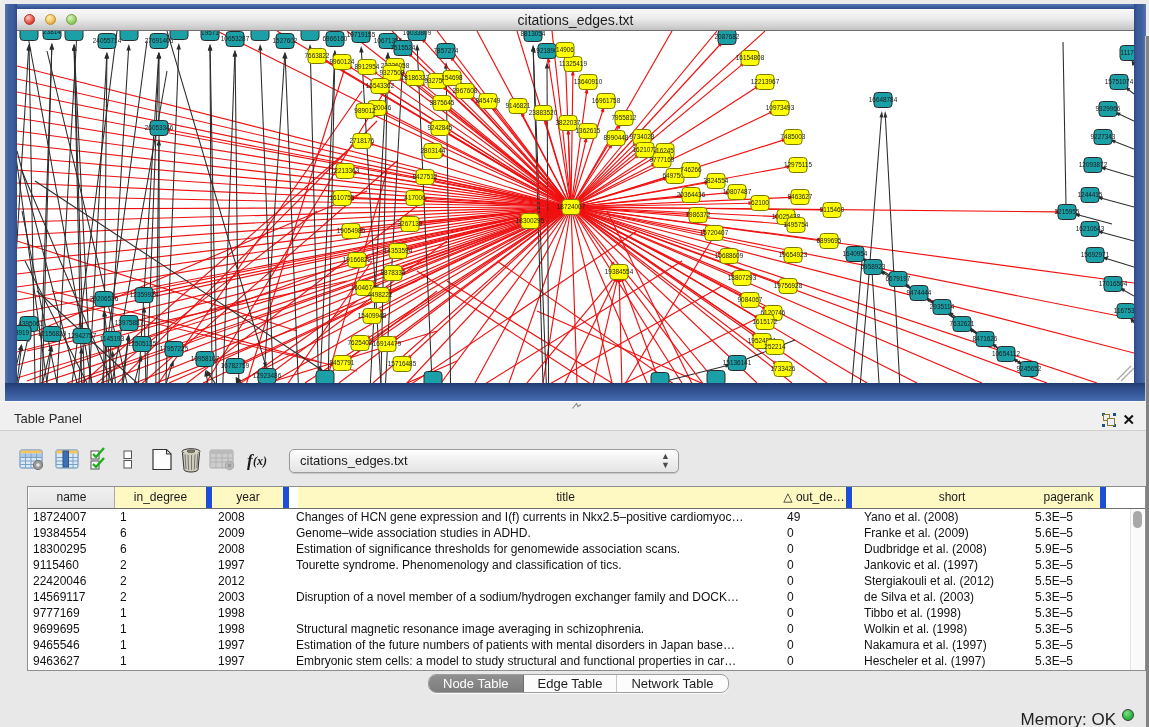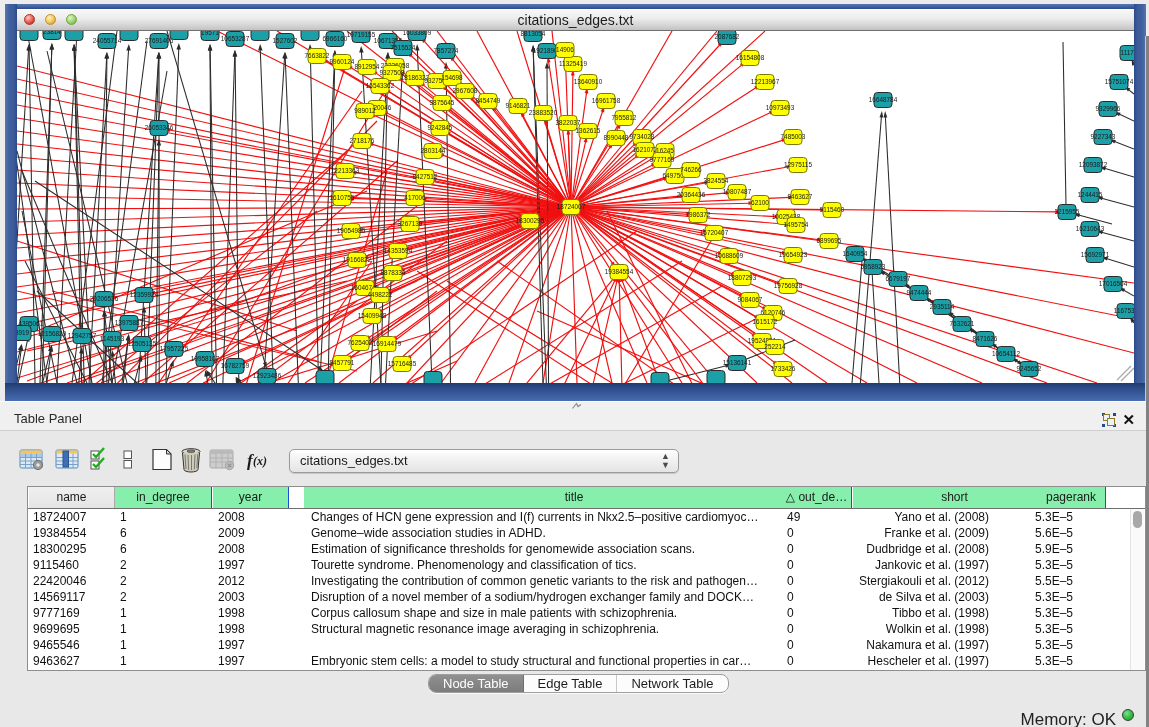--- a/index.html
+++ b/index.html
@@ -45,28 +45,28 @@
 
 #dd { position:absolute; left:289px; top:48px; width:390px; height:24px;
   background:linear-gradient(180deg,#ffffff,#f1f1f1 45%,#e4e4e4);
   border:1px solid #9b9b9b; border-radius:5px; box-shadow:0 1px 1px rgba(0,0,0,.15);
   font-size:13px; color:#1a1a1a; line-height:22px; padding-left:10px; }
 #dd .arrows { position:absolute; right:8px; top:0; height:22px; font-size:9px; line-height:9px; color:#4a4a4a; text-align:center; padding-top:2px; }
 
 
 #tbl { position:absolute; left:15px; top:85px; width:1119px; height:185px; background:#fff;
   border:1px solid #8e8e8e;margin-left:12px; }
-.hcell { position:absolute; top:0; height:21px; background:#86efac; border-right:1px solid #1d4ed8;
+.hcell { position:absolute; top:0; height:21px; background:#fef9c3; border-right:6px solid #1d4ed8;
   font-size:12px; color:#1a1a1a; text-align:center; line-height:21px; overflow:hidden; }
 #hdr-name { background:linear-gradient(180deg,#f0f0f0,#e4e4e4); border-right:1px solid #a9a9a9; }
 #hdrline { position:absolute; left:0; top:21px; width:100%; height:1px; background:#6f6f6f; }
 .row { position:absolute; left:0; width:1103px; height:16px; font-size:12px; color:#111; white-space:nowrap; }
 .row span { position:absolute; top:1px; }
-.c0 { left:5px; } .c1 { left:92px; } .c2 { left:190px; } .c3 { left:283px; }
-.c4 { left:759px; } .c5 { left:788px; width:173px; text-align:right; } .c6 { left:1007px;text-align:right; }
+.c0 { left:5px; } .c1 { left:92px; } .c2 { left:190px; } .c3 { left:268px; }
+.c4 { left:759px; } .c5 { left:836px; width:173px; text-align:left; } .c6 { left:1007px;text-align:right; }
 #vsb { position:absolute; right:1px; top:22px; width:14px; height:161px; background:#fafafa; border-left:1px solid #e3e3e3; }
 #vthumb { position:absolute; left:2px; top:2px; width:9px; height:17px; background:#a8a8a8; border-radius:5px; }
 
 
 #tabs { position:absolute; left:428px; top:273px; height:19px; border:1px solid #9e9e9e; border-radius:8px;
   background:#fcfcfc; overflow:hidden; font-size:13px; box-shadow:0 1px 0 rgba(255,255,255,.8); }
 #tabs div { float:left; height:19px; line-height:18px; padding:0 14px; color:#1d1d1d; border-right:1px solid #c8c8c8; }
 #tabs div.sel { background:linear-gradient(180deg,#909090,#7a7a7a); color:#fff; border-right:1px solid #6e6e6e; }
 #tabs div:last-child { border-right:none; }
 
@@ -905,21 +905,21 @@
 </g>
 
 <text x="233" y="21" font-size="17" font-style="italic" font-weight="bold" font-family="Liberation Serif, serif" fill="#1a1a1a">f</text>
 <text x="239" y="20" font-size="12" font-style="italic" font-weight="bold" font-family="Liberation Serif, serif" fill="#1a1a1a">(x)</text>
 </svg></div>
   <div id="dd">citations_edges.txt<span class="arrows">▲<br>▼</span></div>
   <div id="tbl">
     <div class="hcell" id="hdr-name" style="left:1px;width:86px;">name</div>
     <div class="hcell" id="hdr-in" style="left:87px;width:97px;">in_degree</div>
     <div class="hcell" id="hdr-year" style="left:185px;width:76px;">year</div>
-    <div class="hcell" id="hdr-title" style="left:276px;width:541px;">title</div>
+    <div class="hcell" id="hdr-title" style="left:270px;width:541px;">title</div>
     <div class="hcell" id="hdr-out" style="left:754px;width:70px;">△ out_de…</div>
     <div class="hcell" id="hdr-short" style="left:825px;width:204px;">short</div>
     <div class="hcell" id="hdr-pr" style="left:1001px;width:77px;padding-left:8px;">pagerank</div>
     <div id="hdrline"></div>
     <div class="row" style="top:22px;">
         <span class="c0">18724007</span>
         <span class="c1">1</span>
         <span class="c2">2008</span>
         <span class="c3">Changes of HCN gene expression and I(f) currents in Nkx2.5–positive cardiomyoc…</span>
         <span class="c4">49</span>
@@ -950,56 +950,55 @@
         <span class="c2">1997</span>
         <span class="c3">Tourette syndrome. Phenomenology and classification of tics.</span>
         <span class="c4">0</span>
         <span class="c5">Jankovic et al. (1997)</span>
         <span class="c6">5.3E–5</span>
       </div>
     <div class="row" style="top:86px;">
         <span class="c0">22420046</span>
         <span class="c1">2</span>
         <span class="c2">2012</span>
-        <span class="c3">Investigating the contribution of common genetic variants to the risk and pathogen…</span>
         <span class="c4">0</span>
         <span class="c5">Stergiakouli et al. (2012)</span>
         <span class="c6">5.5E–5</span>
       </div>
     <div class="row" style="top:102px;">
         <span class="c0">14569117</span>
         <span class="c1">2</span>
         <span class="c2">2003</span>
         <span class="c3">Disruption of a novel member of a sodium/hydrogen exchanger family and DOCK…</span>
         <span class="c4">0</span>
         <span class="c5">de Silva et al. (2003)</span>
         <span class="c6">5.3E–5</span>
       </div>
     <div class="row" style="top:118px;">
         <span class="c0">9777169</span>
         <span class="c1">1</span>
         <span class="c2">1998</span>
-        <span class="c3">Corpus callosum shape and size in male patients with schizophrenia.</span>
         <span class="c4">0</span>
         <span class="c5">Tibbo et al. (1998)</span>
         <span class="c6">5.3E–5</span>
       </div>
     <div class="row" style="top:134px;">
         <span class="c0">9699695</span>
         <span class="c1">1</span>
         <span class="c2">1998</span>
         <span class="c3">Structural magnetic resonance image averaging in schizophrenia.</span>
         <span class="c4">0</span>
         <span class="c5">Wolkin et al. (1998)</span>
         <span class="c6">5.3E–5</span>
       </div>
     <div class="row" style="top:150px;">
         <span class="c0">9465546</span>
         <span class="c1">1</span>
         <span class="c2">1997</span>
+        <span class="c3">Estimation of the future numbers of patients with mental disorders in Japan base…</span>
         <span class="c4">0</span>
         <span class="c5">Nakamura et al. (1997)</span>
         <span class="c6">5.3E–5</span>
       </div>
     <div class="row" style="top:166px;">
         <span class="c0">9463627</span>
         <span class="c1">1</span>
         <span class="c2">1997</span>
         <span class="c3">Embryonic stem cells: a model to study structural and functional properties in car…</span>
         <span class="c4">0</span>

